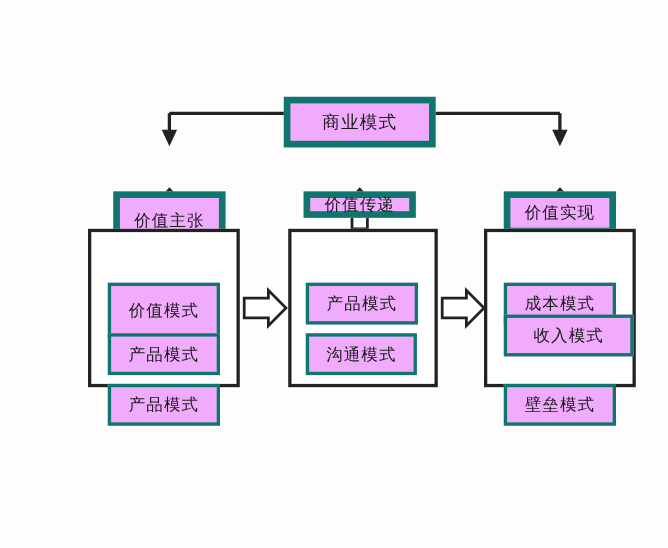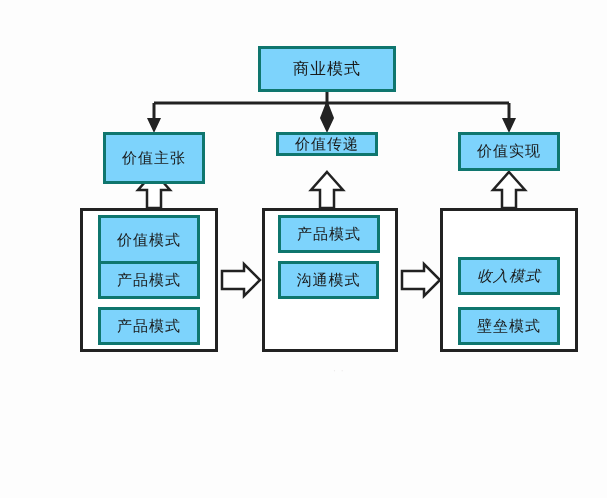--- a/index.html
+++ b/index.html
@@ -11,28 +11,29 @@
     position: relative;
     width: 607px;
     height: 498px;
     background: #fdfdfd;
     font-family: "DejaVu Sans", "Liberation Sans", sans-serif;
     overflow: hidden;
   }
   .node {
     position: absolute;
     box-sizing: border-box;
-    border: 3px solid #0f766e;
-    background: #7dd3fc;
+    border: 6px solid #0f766e;
+    background: #f0abfc;
     display: flex;
     align-items: center;
     justify-content: center;
     color: #1a1a1a;
     letter-spacing: 1px;
     white-space: nowrap;
+    margin-top: 42px;
   }
   .root-node {
     font-size: 16px;
   }
   .stage-node {
     font-size: 15px;
   }
   .group-box {
     position: absolute;
     box-sizing: border-box;
@@ -114,18 +115,19 @@
   <div class="group-box" style="left:80px; top:208px; width:138px; height:144px;"></div>
   <div class="node leaf-node" style="left:98px; top:215px; width:102px; height:50px;">价值模式</div>
   <div class="node leaf-node" style="left:98px; top:261px; width:102px; height:38px;">产品模式</div>
   <div class="node leaf-node" style="left:98px; top:307px; width:102px; height:38px;">产品模式</div>
 
   <div class="group-box" style="left:262px; top:208px; width:136px; height:144px;"></div>
   <div class="node leaf-node" style="left:278px; top:215px; width:102px; height:38px;">产品模式</div>
   <div class="node leaf-node" style="left:278px; top:261px; width:101px; height:38px;">沟通模式</div>
 
   <div class="group-box" style="left:440px; top:208px; width:138px; height:144px;"></div>
-  <div class="node leaf-node" style="left:458px; top:257px; width:102px; height:38px;font-style:italic;">收入模式</div>
+  <div class="node leaf-node" style="left:458px; top:215px; width:102px; height:38px;">成本模式</div>
+  <div class="node leaf-node" style="left:458px; top:244px; width:118px; height:38px;">收入模式</div>
   <div class="node leaf-node" style="left:458px; top:307px; width:102px; height:38px;">壁垒模式</div>
 
   <div class="watermark" style="left:333px; top:366px;">· ·</div>
 
 </div>
 
 </body></html>

